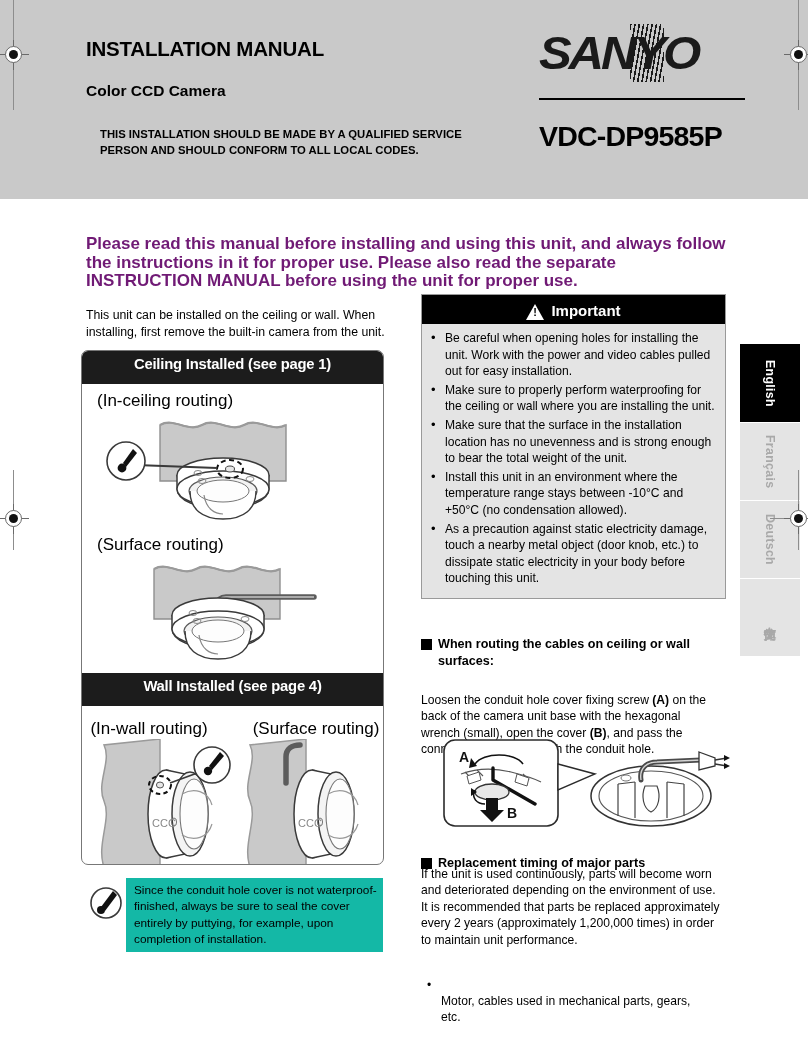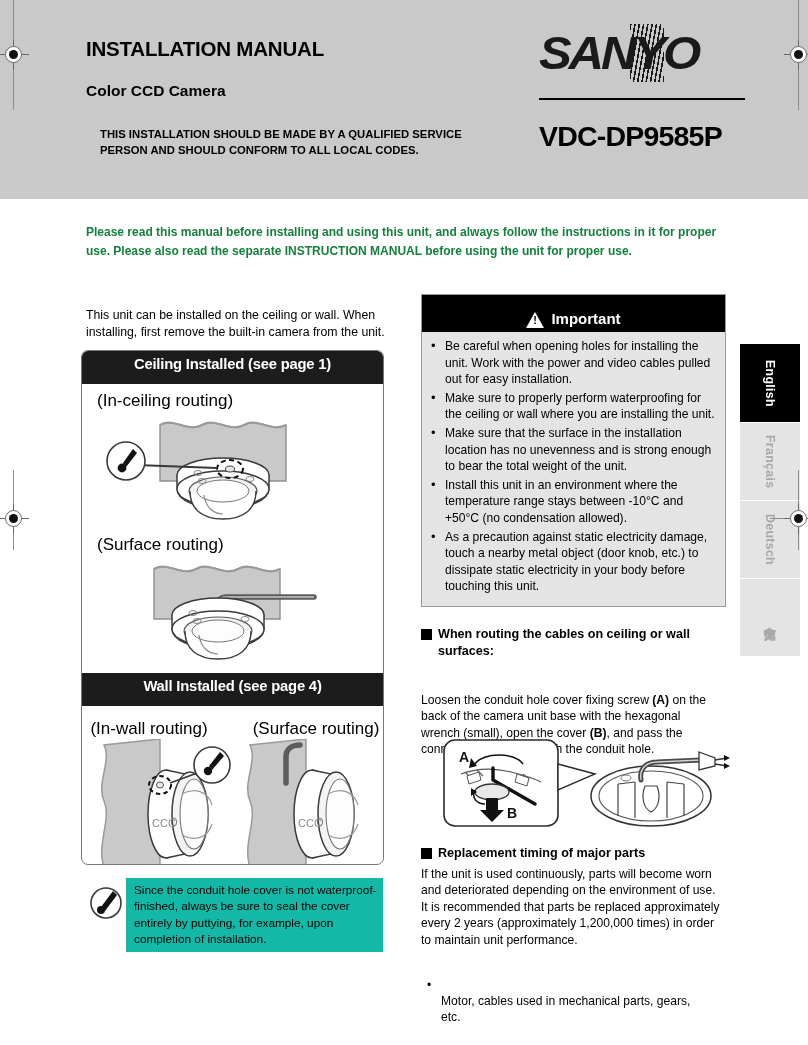--- a/index.html
+++ b/index.html
@@ -139,26 +139,26 @@
     left: 539px; top: 120px;
     font-size: 28.5px;
     font-weight: bold;
     letter-spacing: -0.8px;
     color: #000;
   }
 
   
   .intro-bold {
     position: absolute;
-    left: 86px; top: 223px;
+    left: 86px; top: 235px;
     width: 640px;
-    font-size: 12px;
+    font-size: 17px;
     font-weight: bold;
     line-height: 18.5px;
-    color: #15803d;
+    color: #701a75;
   }
   .intro-plain {
     position: absolute;
     left: 86px; top: 307px;
     width: 310px;
     font-size: 12.3px;
     line-height: 17px;
     color: #000;
   }
 
@@ -243,21 +243,21 @@
     border: 1.3px solid #9a9a9a;
     background: #e4e4e4;
     box-sizing: border-box;
   }
   .important-head {
     background: #000;
     color: #fff;
     text-align: center;
     font-size: 15px;
     font-weight: bold;
-    padding: 15px 0 5px;
+    padding: 7px 0 5px;
     display: flex;
     align-items: center;
     justify-content: center;
     gap: 7px;
   }
   .warn-tri {
     width: 0; height: 0;
     position: relative;
     display: inline-block;
     border-left: 9px solid transparent;
@@ -292,20 +292,21 @@
     line-height: 16.6px;
   }
 
   .sec-head {
     position: absolute;
     font-size: 12.6px;
     font-weight: bold;
     line-height: 16.5px;
     color: #000;
     display: flex;
+    margin-top: 10px;
   }
   .sec-head .sq {
     width: 11px; height: 11px;
     background: #000;
     flex: none;
     margin-right: 6px;
     margin-top: 3px;
   }
   .sec-head .sq-txt { width: 288px; }
 

